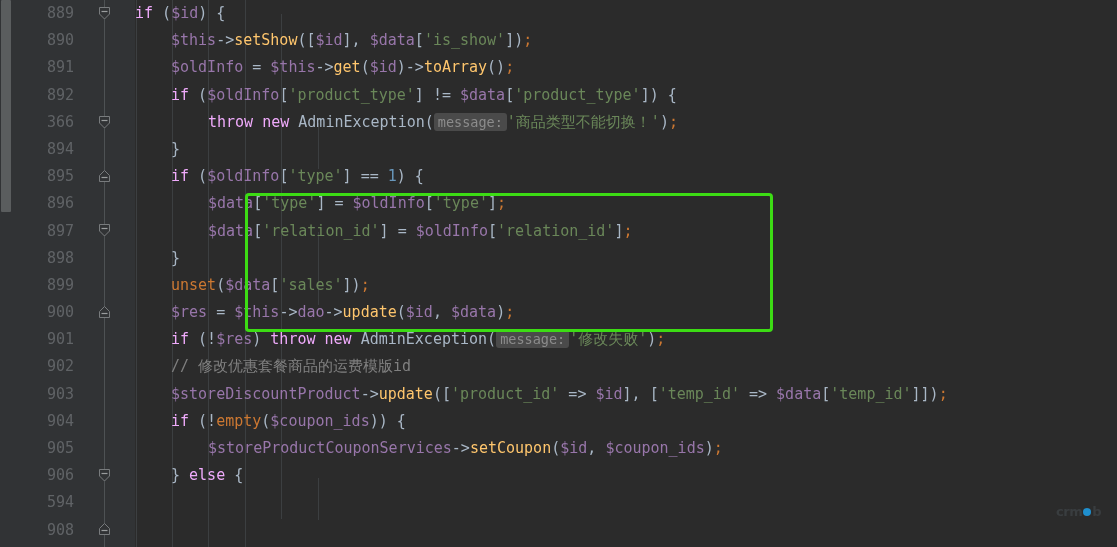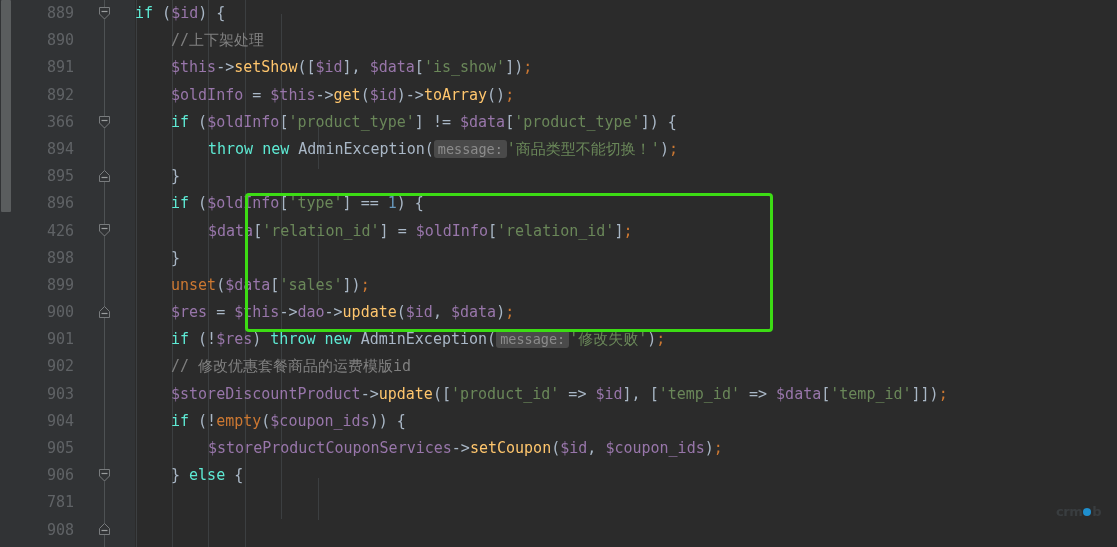--- a/index.html
+++ b/index.html
@@ -96,21 +96,21 @@
   }
   .cl {
     height: 27.2px;
     line-height: 27.2px;
     white-space: pre;
     color: #a9b7c6;
     padding-left: 0px;
   }
 
   
-  .t-kw    { color: #5eead4; }
+  .t-kw    { color: #f0abfc; }
   .t-var   { color: #9876aa; }
   .t-fn    { color: #ffc66d; font-weight: normal; }
   .t-fn-n  { color: #ffc66d; }
   .t-str   { color: #6a8759; }
   .t-cmt   { color: #808080; }
   .t-num   { color: #6897bb; }
   .t-pun   { color: #a9b7c6; }
   .t-semi  { color: #cc7832; }
   .t-cls   { color: #a9b7c6; }
   .t-prop  { color: #9876aa; }
@@ -174,31 +174,31 @@
   <div class="gutter">
     <div class="linenums">
       <div class="lnum">889</div>
       <div class="lnum">890</div>
       <div class="lnum">891</div>
       <div class="lnum">892</div>
       <div class="lnum">366</div>
       <div class="lnum">894</div>
       <div class="lnum">895</div>
       <div class="lnum">896</div>
-      <div class="lnum">426</div>
+      <div class="lnum">897</div>
       <div class="lnum">898</div>
       <div class="lnum">899</div>
       <div class="lnum">900</div>
       <div class="lnum">901</div>
       <div class="lnum">902</div>
       <div class="lnum">903</div>
       <div class="lnum">904</div>
       <div class="lnum">905</div>
       <div class="lnum">906</div>
-      <div class="lnum">781</div>
+      <div class="lnum">594</div>
       <div class="lnum">908</div>
     </div>
 
     <div class="foldcol">
       <div class="foldline"></div>
 
       <div class="fold-marker" style="top:5px">
         <svg width="17" height="17" viewBox="0 0 17 17">
           <path d="M3.5 2.5 H13.5 V9 L8.5 14 L3.5 9 Z" fill="#313335" stroke="#787b7d" stroke-width="1"></path>
           <line x1="5.5" y1="6.5" x2="11.5" y2="6.5" stroke="#9a9d9e" stroke-width="1.2"></line>
@@ -259,35 +259,35 @@
       <div class="iguide" style="left:146px; top:14px; height:505px"></div>
       <div class="iguide" style="left:183px; top:123px; height:46px"></div>
       <div class="iguide" style="left:183px; top:232px; height:73px"></div>
       <div class="iguide" style="left:183px; top:478px; height:42px"></div>
     </div>
 
     <div class="codelines">
 
       <div class="cl"><span class="t-kw">if</span><span class="t-pun"> (</span><span class="t-var">$id</span><span class="t-pun">) {</span></div>
 
-      <div class="cl" style="padding-left:36px"><span class="t-cmt">//上下架处理</span></div>
 
       <div class="cl" style="padding-left:36px"><span class="t-var">$this</span><span class="t-pun">-&gt;</span><span class="t-fn">setShow</span><span class="t-pun">([</span><span class="t-var">$id</span><span class="t-pun">], </span><span class="t-var">$data</span><span class="t-pun">[</span><span class="t-str">'is_show'</span><span class="t-pun">])</span><span class="t-semi">;</span></div>
 
       <div class="cl" style="padding-left:36px"><span class="t-var">$oldInfo</span><span class="t-pun"> = </span><span class="t-var">$this</span><span class="t-pun">-&gt;</span><span class="t-fn-n">get</span><span class="t-pun">(</span><span class="t-var">$id</span><span class="t-pun">)-&gt;</span><span class="t-fn">toArray</span><span class="t-pun">()</span><span class="t-semi">;</span></div>
 
       <div class="cl" style="padding-left:36px"><span class="t-kw">if</span><span class="t-pun"> (</span><span class="t-var">$oldInfo</span><span class="t-pun">[</span><span class="t-str">'product_type'</span><span class="t-pun">] != </span><span class="t-var">$data</span><span class="t-pun">[</span><span class="t-str">'product_type'</span><span class="t-pun">]) {</span></div>
 
       <div class="cl" style="padding-left:73px"><span class="t-kw">throw</span><span class="t-pun"> </span><span class="t-kw">new</span><span class="t-pun"> </span><span class="t-cls">AdminException</span><span class="t-pun">(</span><span class="hint">message:</span><span class="t-str">'商品类型不能切换！'</span><span class="t-pun">)</span><span class="t-semi">;</span></div>
 
       <div class="cl" style="padding-left:36px"><span class="t-brace">}</span></div>
 
 
       <div class="cl" style="padding-left:36px"><span class="t-kw">if</span><span class="t-pun"> (</span><span class="t-var">$oldInfo</span><span class="t-pun">[</span><span class="t-str">'type'</span><span class="t-pun">] == </span><span class="t-num">1</span><span class="t-pun">) {</span></div>
 
+      <div class="cl" style="padding-left:73px"><span class="t-var">$data</span><span class="t-pun">[</span><span class="t-str">'type'</span><span class="t-pun">] = </span><span class="t-var">$oldInfo</span><span class="t-pun">[</span><span class="t-str">'type'</span><span class="t-pun">]</span><span class="t-semi">;</span></div>
 
       <div class="cl" style="padding-left:73px"><span class="t-var">$data</span><span class="t-pun">[</span><span class="t-str">'relation_id'</span><span class="t-pun">] = </span><span class="t-var">$oldInfo</span><span class="t-pun">[</span><span class="t-str">'relation_id'</span><span class="t-pun">]</span><span class="t-semi">;</span></div>
 
       <div class="cl" style="padding-left:36px"><span class="t-brace">}</span></div>
 
       <div class="cl" style="padding-left:36px"><span class="t-fn-n" style="color:#cc7832">unset</span><span class="t-pun">(</span><span class="t-var">$data</span><span class="t-pun">[</span><span class="t-str">'sales'</span><span class="t-pun">])</span><span class="t-semi">;</span></div>
 
       <div class="cl" style="padding-left:36px"><span class="t-var">$res</span><span class="t-pun"> = </span><span class="t-var">$this</span><span class="t-pun">-&gt;</span><span class="t-prop">dao</span><span class="t-pun">-&gt;</span><span class="t-fn">update</span><span class="t-pun">(</span><span class="t-var">$id</span><span class="t-pun">, </span><span class="t-var">$data</span><span class="t-pun">)</span><span class="t-semi">;</span></div>
 
       <div class="cl" style="padding-left:36px"><span class="t-kw">if</span><span class="t-pun"> (!</span><span class="t-var">$res</span><span class="t-pun">) </span><span class="t-kw">throw</span><span class="t-pun"> </span><span class="t-kw">new</span><span class="t-pun"> </span><span class="t-cls">AdminException</span><span class="t-pun">(</span><span class="hint">message:</span><span class="t-str">'修改失败'</span><span class="t-pun">)</span><span class="t-semi">;</span></div>

